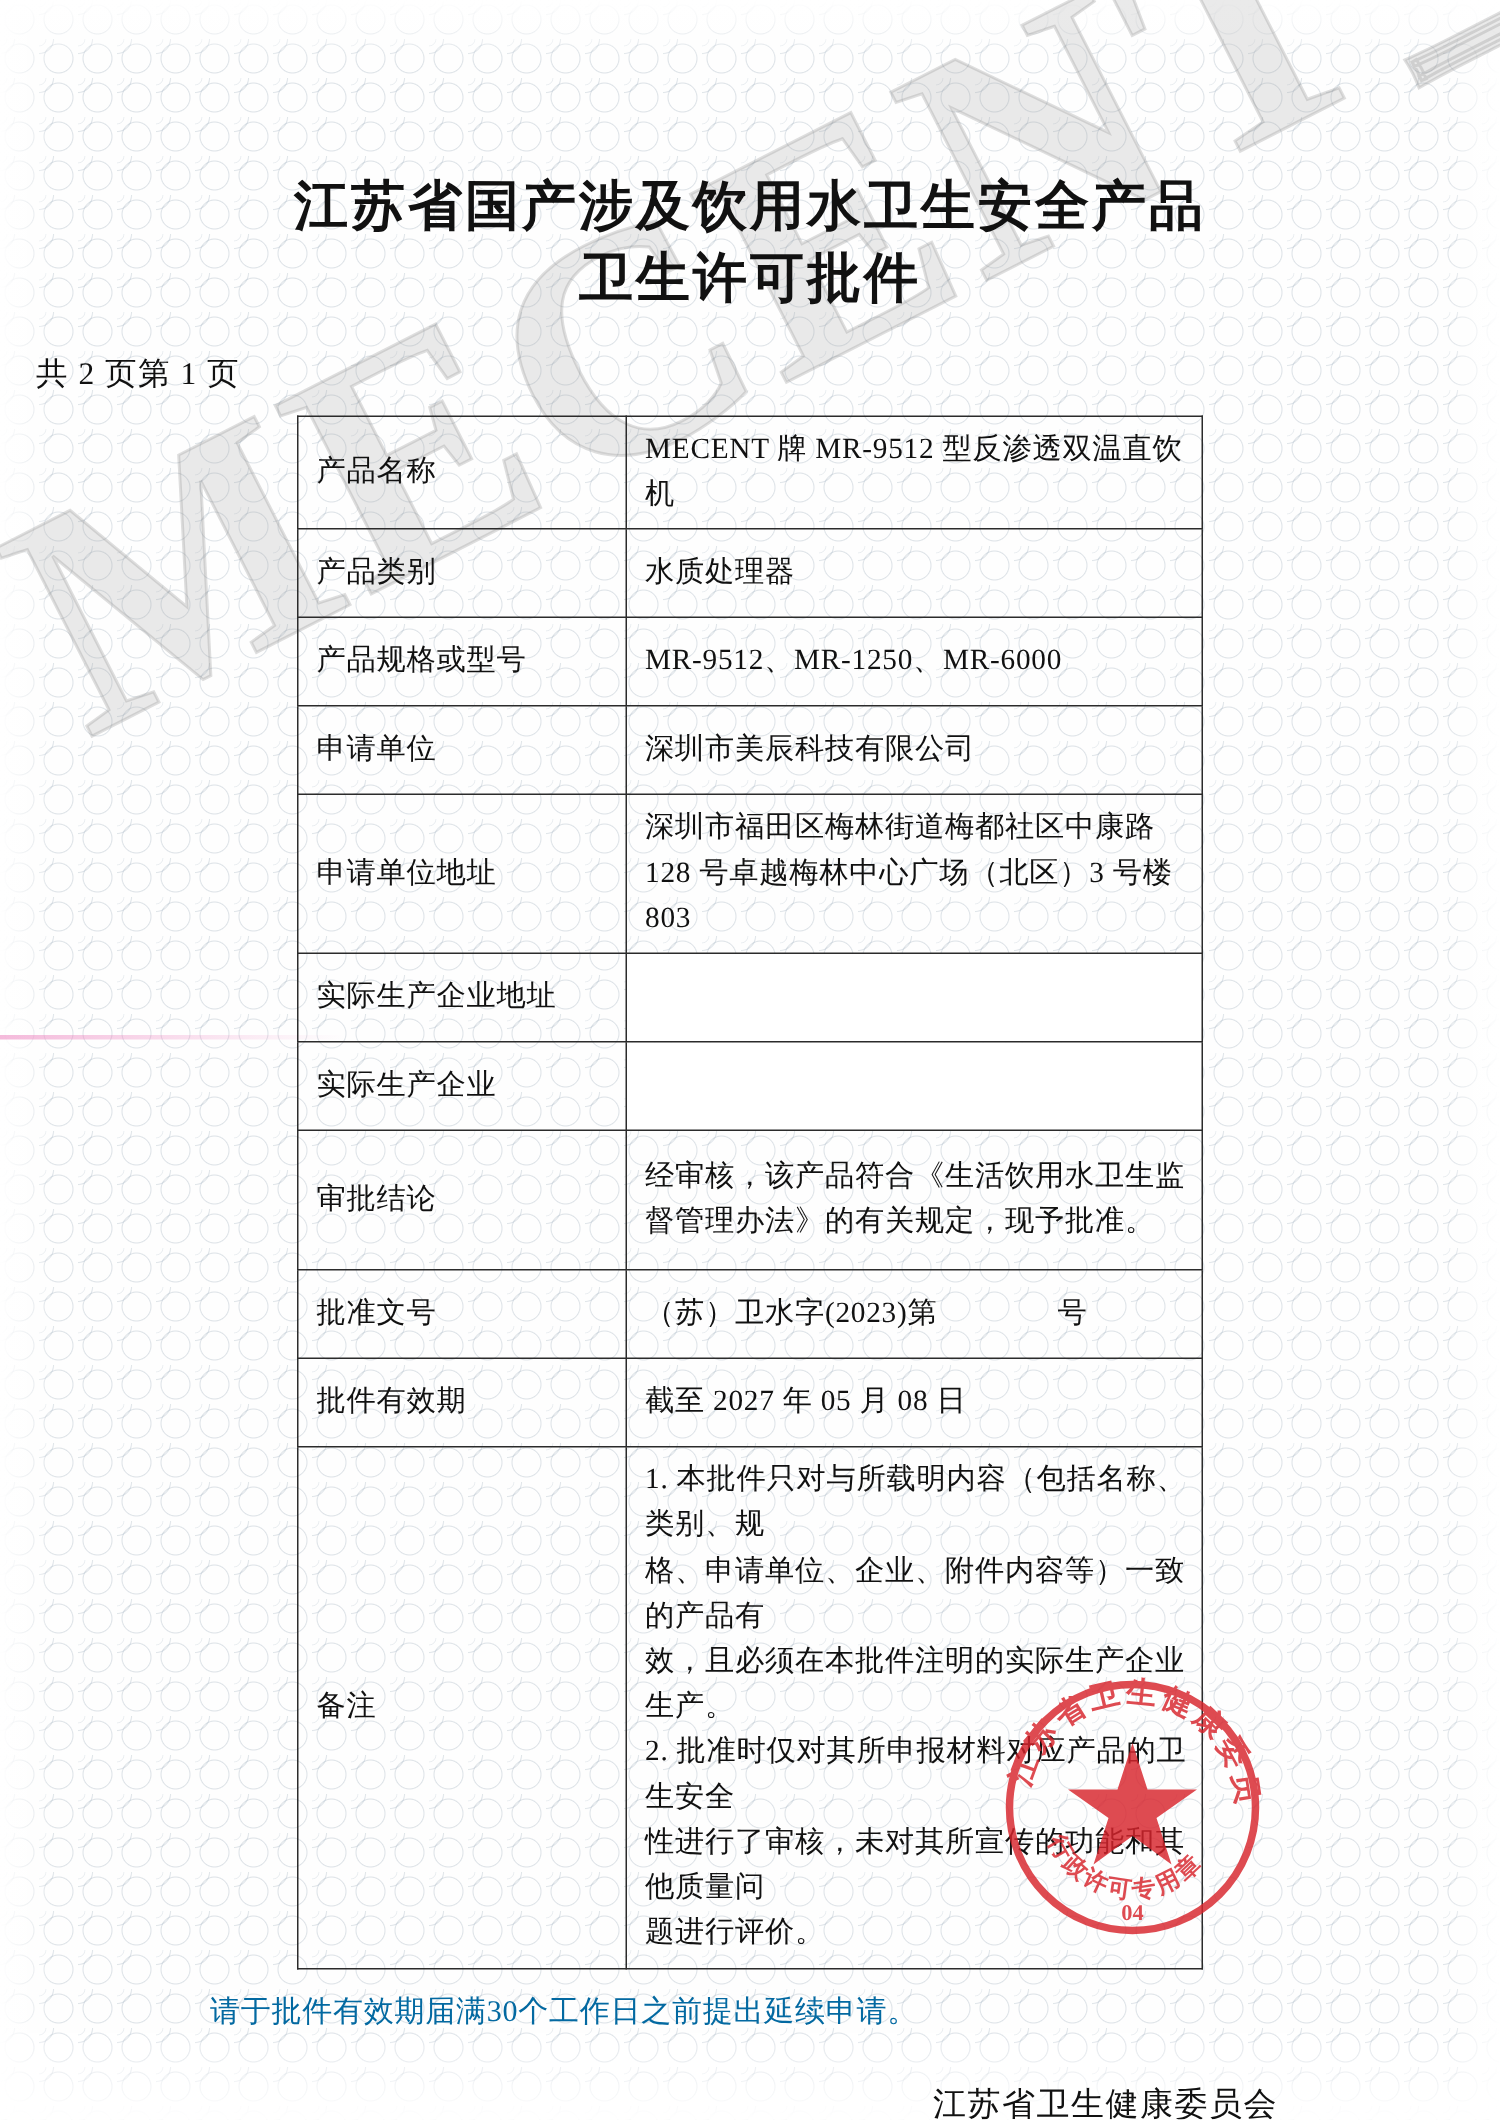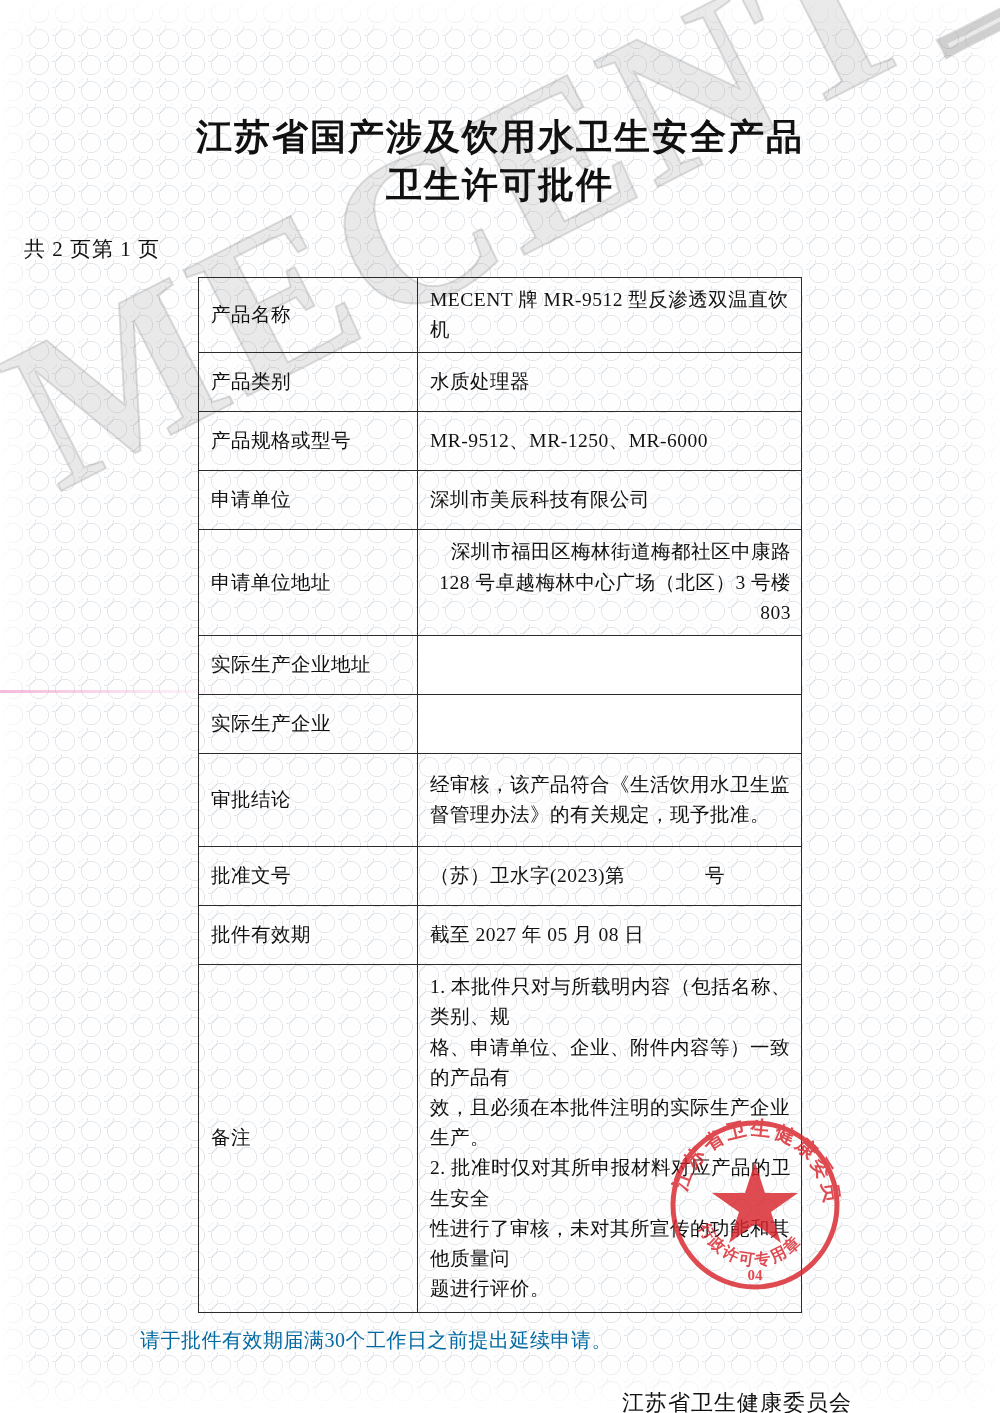--- a/index.html
+++ b/index.html
@@ -193,21 +193,21 @@
         <tr class="row-tall">
           <td class="label">产品规格或型号</td>
           <td class="value">MR-9512、MR-1250、MR-6000</td>
         </tr>
         <tr class="row-tall">
           <td class="label">申请单位</td>
           <td class="value">深圳市美辰科技有限公司</td>
         </tr>
         <tr>
           <td class="label">申请单位地址</td>
-          <td class="value" style="height:76px;text-align:right;">深圳市福田区梅林街道梅都社区中康路 128 号卓越梅林中心广场（北区）3 号楼 803</td>
+          <td class="value" style="height:76px;">深圳市福田区梅林街道梅都社区中康路 128 号卓越梅林中心广场（北区）3 号楼 803</td>
         </tr>
         <tr class="row-tall">
           <td class="label">实际生产企业地址</td>
           <td class="value blank"></td>
         </tr>
         <tr class="row-tall">
           <td class="label">实际生产企业</td>
           <td class="value blank"></td>
         </tr>
         <tr>

